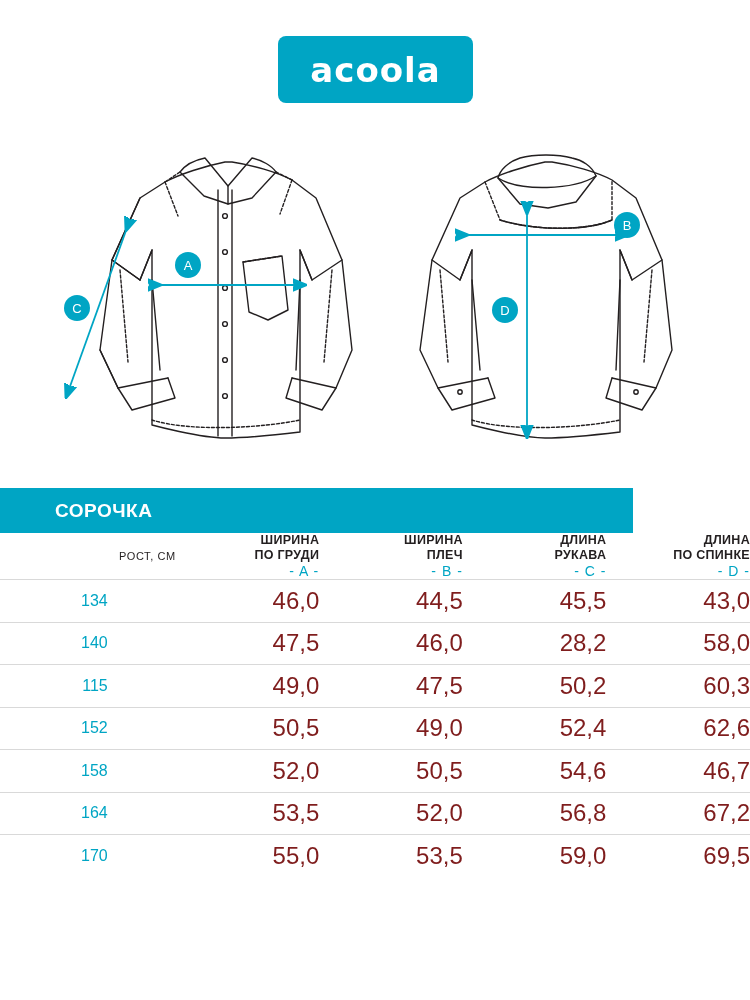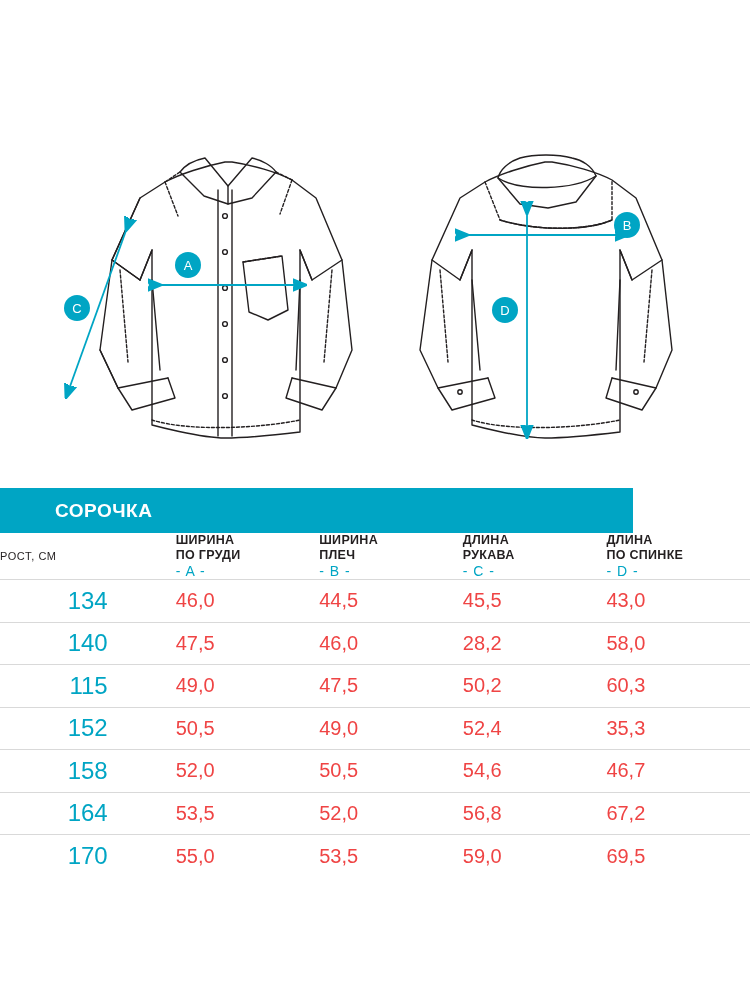--- a/index.html
+++ b/index.html
@@ -72,21 +72,21 @@
   
   table.size-table {
     position: absolute;
     left: 0;
     top: 533px;
     width: 750px;
     border-collapse: collapse;
   }
   table.size-table td, table.size-table th {
     padding: 0;
-    text-align: left;
+    text-align: right;
     vertical-align: middle;
   }
   .col-h { width: 175px; }
   .col-d { width: 143px; }
 
   thead .head-label {
     font-size: 12.5px;
     font-weight: bold;
     color: #231f20;
     line-height: 15px;
@@ -108,38 +108,41 @@
     font-size: 14px;
     color: #00a5c4;
     font-weight: normal;
     letter-spacing: 1px;
     padding-bottom: 14px;
     padding-top: 6px;
   }
 
   tbody tr { height: 42.5px; }
   tbody td {
-    font-size: 20px;
-    color: #ef4444;
+    font-size: 24px;
+    color: #7f1d1d;
     border-top: 1px solid #d9d9d9;
     font-family: "Liberation Sans", sans-serif;
   }
   tbody td.rost {
     color: #00a5c4;
-    font-size: 24px;
+    font-size: 16px;
     text-align: right;
     padding-right: 68px;
   }
   tbody tr:first-child td { border-top: 1px solid #d9d9d9; }
 </style>
 </head>
 <body>
 
 <div class="page">
 
+  <div class="logo-wrap">
+    <span class="logo-text">acoola</span>
+  </div>
 
   <div class="illo">
     <svg width="750" height="365" viewBox="0 0 750 365" xmlns="http://www.w3.org/2000/svg">
       <g fill="none" stroke="#231f20" stroke-width="1.4" stroke-linejoin="round" stroke-linecap="round">
 
         <path d="M225 42 C205 46 180 54 165 62 L140 78 L112 140 L140 160 L152 130 L152 305 C152 305 200 318 225 318 C250 318 300 312 300 312 L300 130 L312 160 L342 140 L316 78 L292 60 C277 52 252 45 232 42 Z"></path>
 
         <path d="M152 130 L140 160"></path>
         <path d="M300 130 L312 160"></path>
 
@@ -297,21 +300,21 @@
         <td>49,0</td>
         <td>47,5</td>
         <td>50,2</td>
         <td>60,3</td>
       </tr>
       <tr>
         <td class="rost">152</td>
         <td>50,5</td>
         <td>49,0</td>
         <td>52,4</td>
-        <td>35,3</td>
+        <td>62,6</td>
       </tr>
       <tr>
         <td class="rost">158</td>
         <td>52,0</td>
         <td>50,5</td>
         <td>54,6</td>
         <td>46,7</td>
       </tr>
       <tr>
         <td class="rost">164</td>

